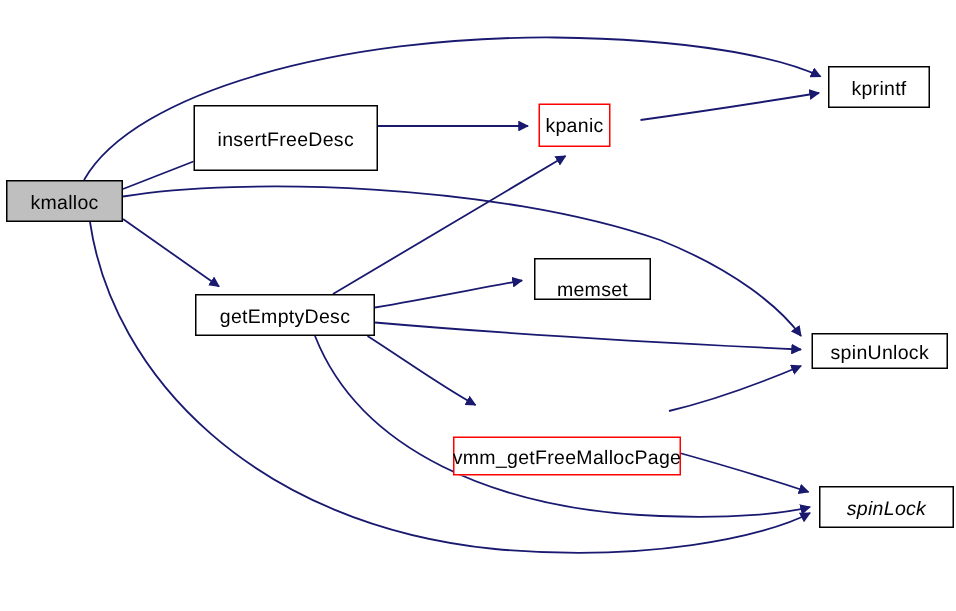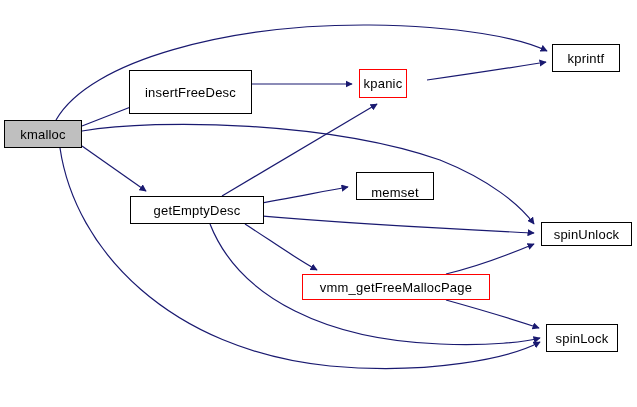--- a/index.html
+++ b/index.html
@@ -99,33 +99,33 @@
   </div>
 
   <div class="graph-node node-external" style="left:359px; top:69px; width:48px; height:29px;">
     <span class="node-label">kpanic</span>
   </div>
 
   <div class="graph-node" style="left:552px; top:44px; width:68px; height:28px;">
     <span class="node-label">kprintf</span>
   </div>
 
-  <div class="graph-node" style="left:130px; top:196px; width:134px; height:28px;">
+  <div class="graph-node" style="left:130px; top:196px; width:120px; height:28px;">
     <span class="node-label">getEmptyDesc</span>
   </div>
 
   <div class="graph-node" style="left:356px; top:172px; width:78px; height:28px;align-items:flex-end;">
     <span class="node-label">memset</span>
   </div>
 
   <div class="graph-node" style="left:541px; top:222px; width:91px; height:24px;">
     <span class="node-label">spinUnlock</span>
   </div>
 
-  <div class="graph-node node-external" style="left:302px; top:274px; width:188px; height:26px;">
+  <div class="graph-node node-external" style="left:302px; top:291px; width:152px; height:26px;">
     <span class="node-label">vmm_getFreeMallocPage</span>
   </div>
 
-  <div class="graph-node" style="left:546px; top:324px; width:72px; height:28px;">
+  <div class="graph-node" style="left:546px; top:324px; width:90px; height:28px;font-style:italic;">
     <span class="node-label">spinLock</span>
   </div>
 
 </div>
 
 </body></html>

